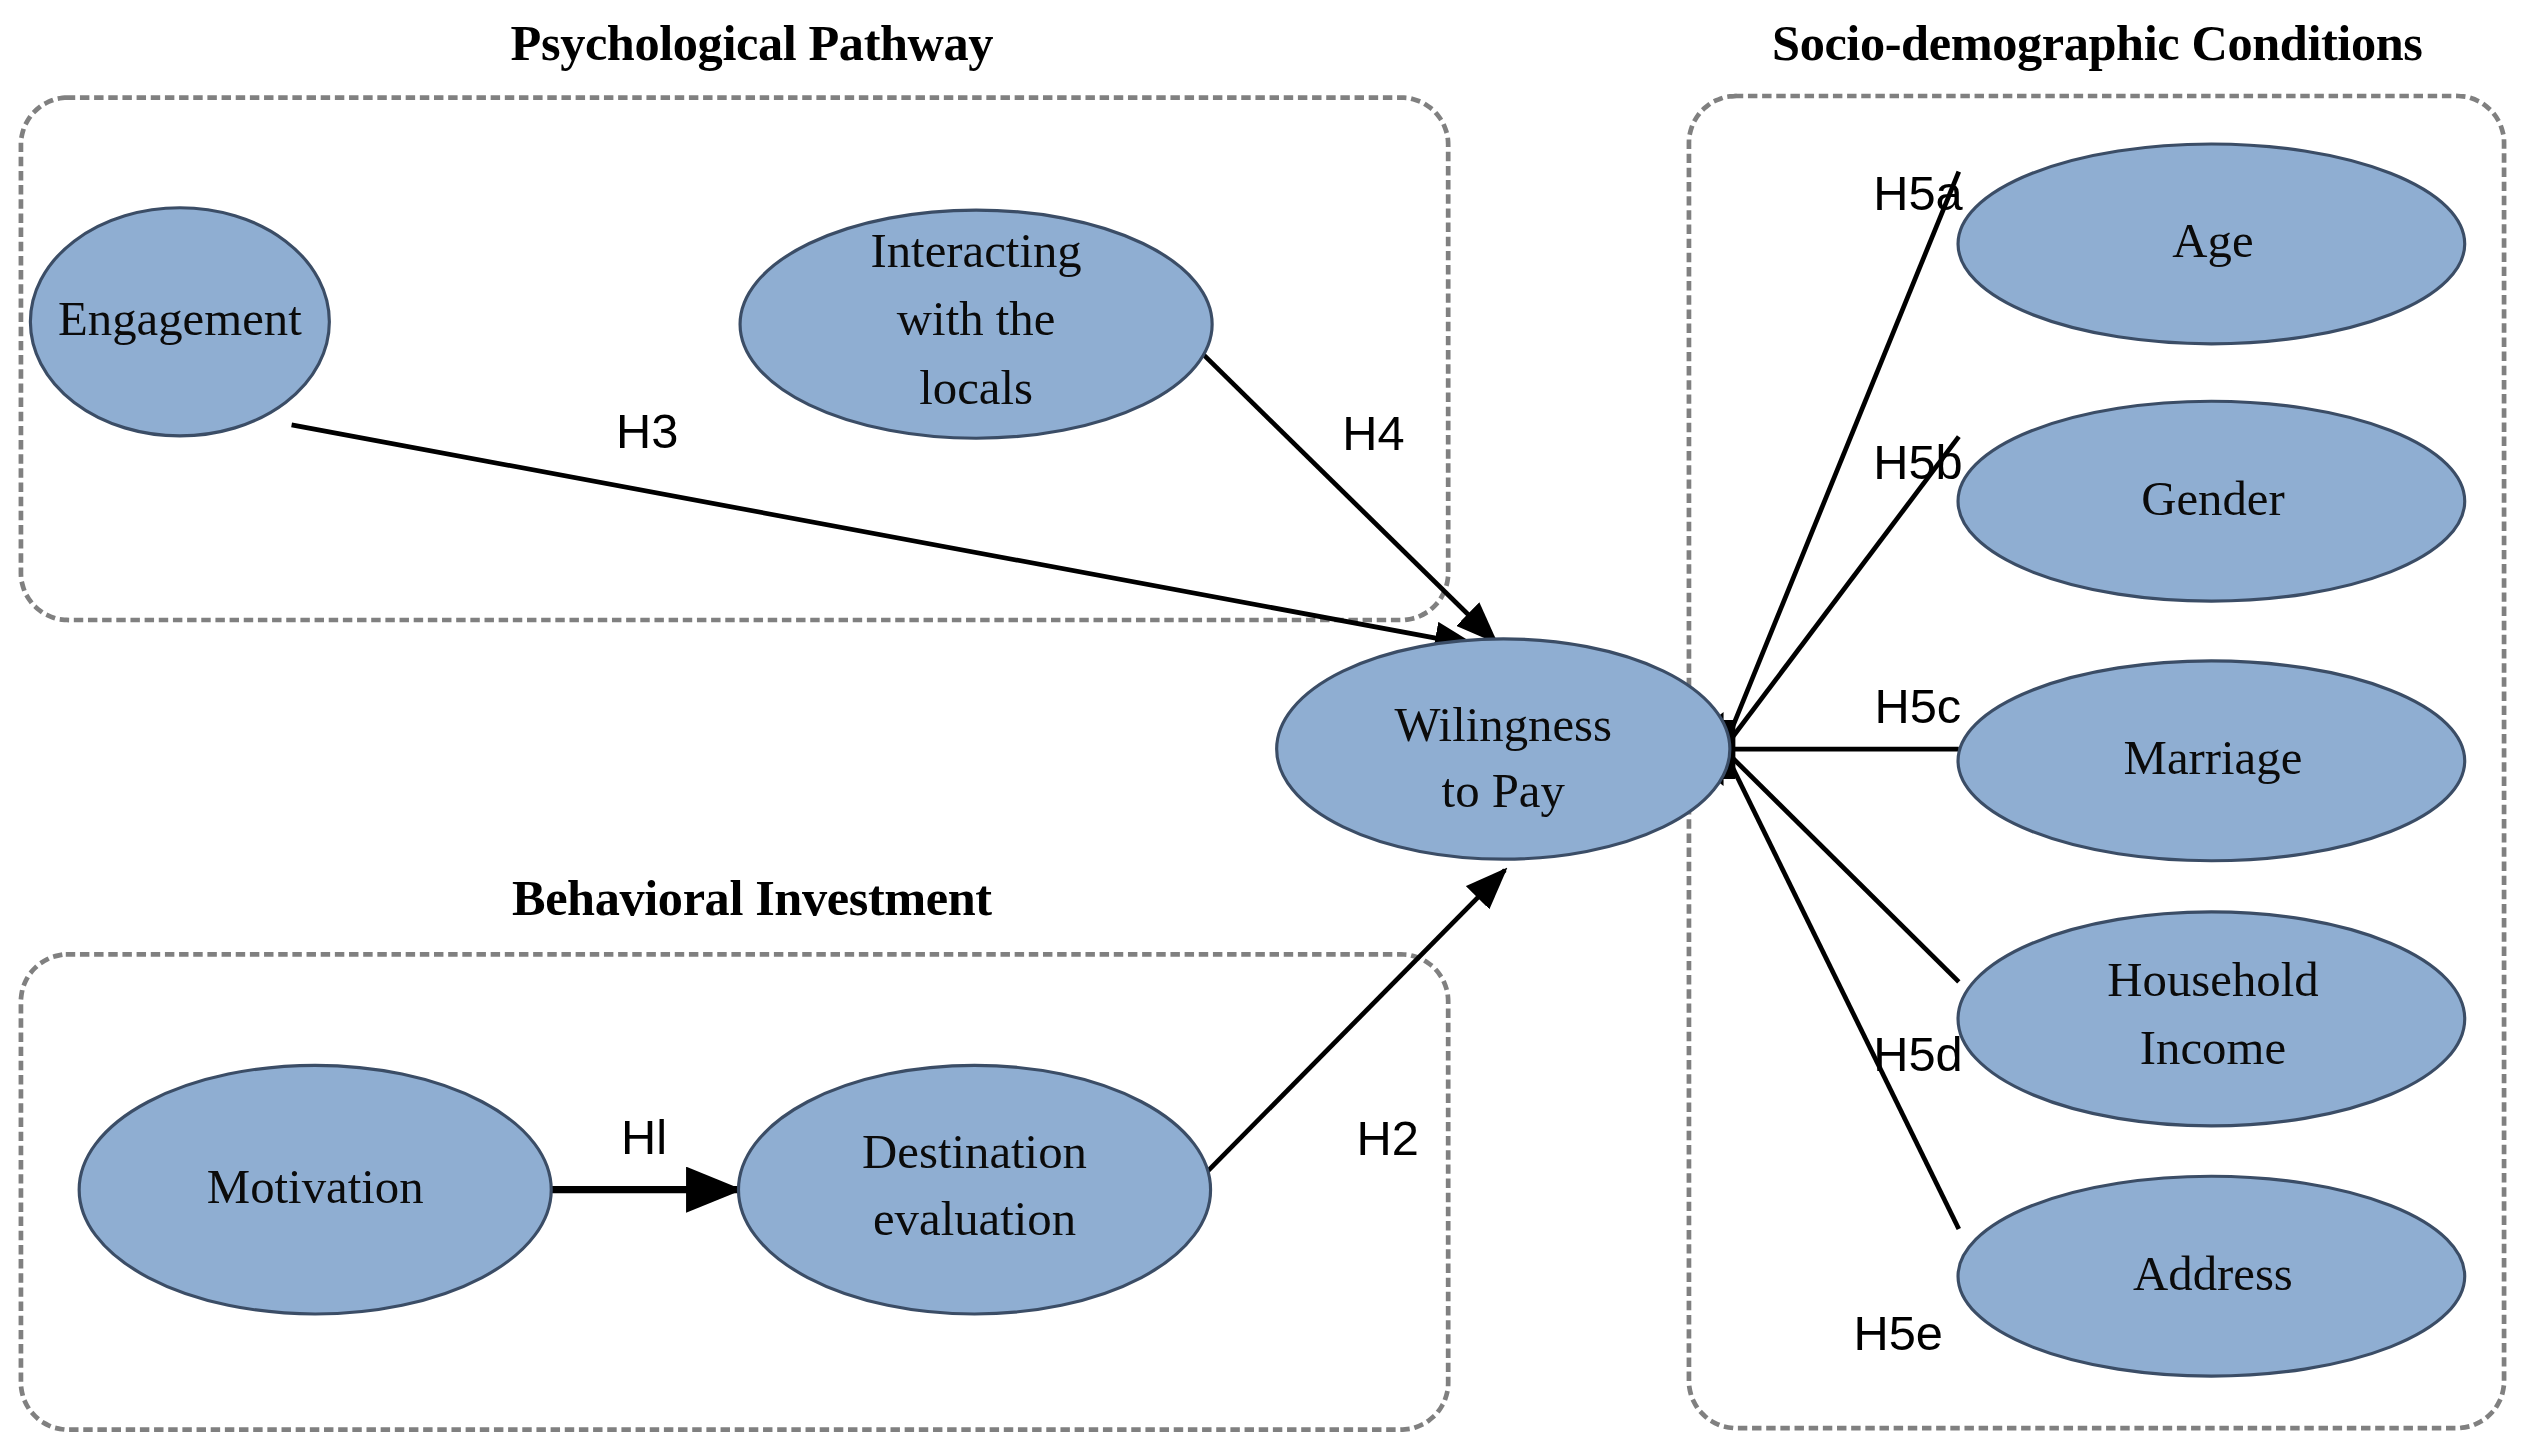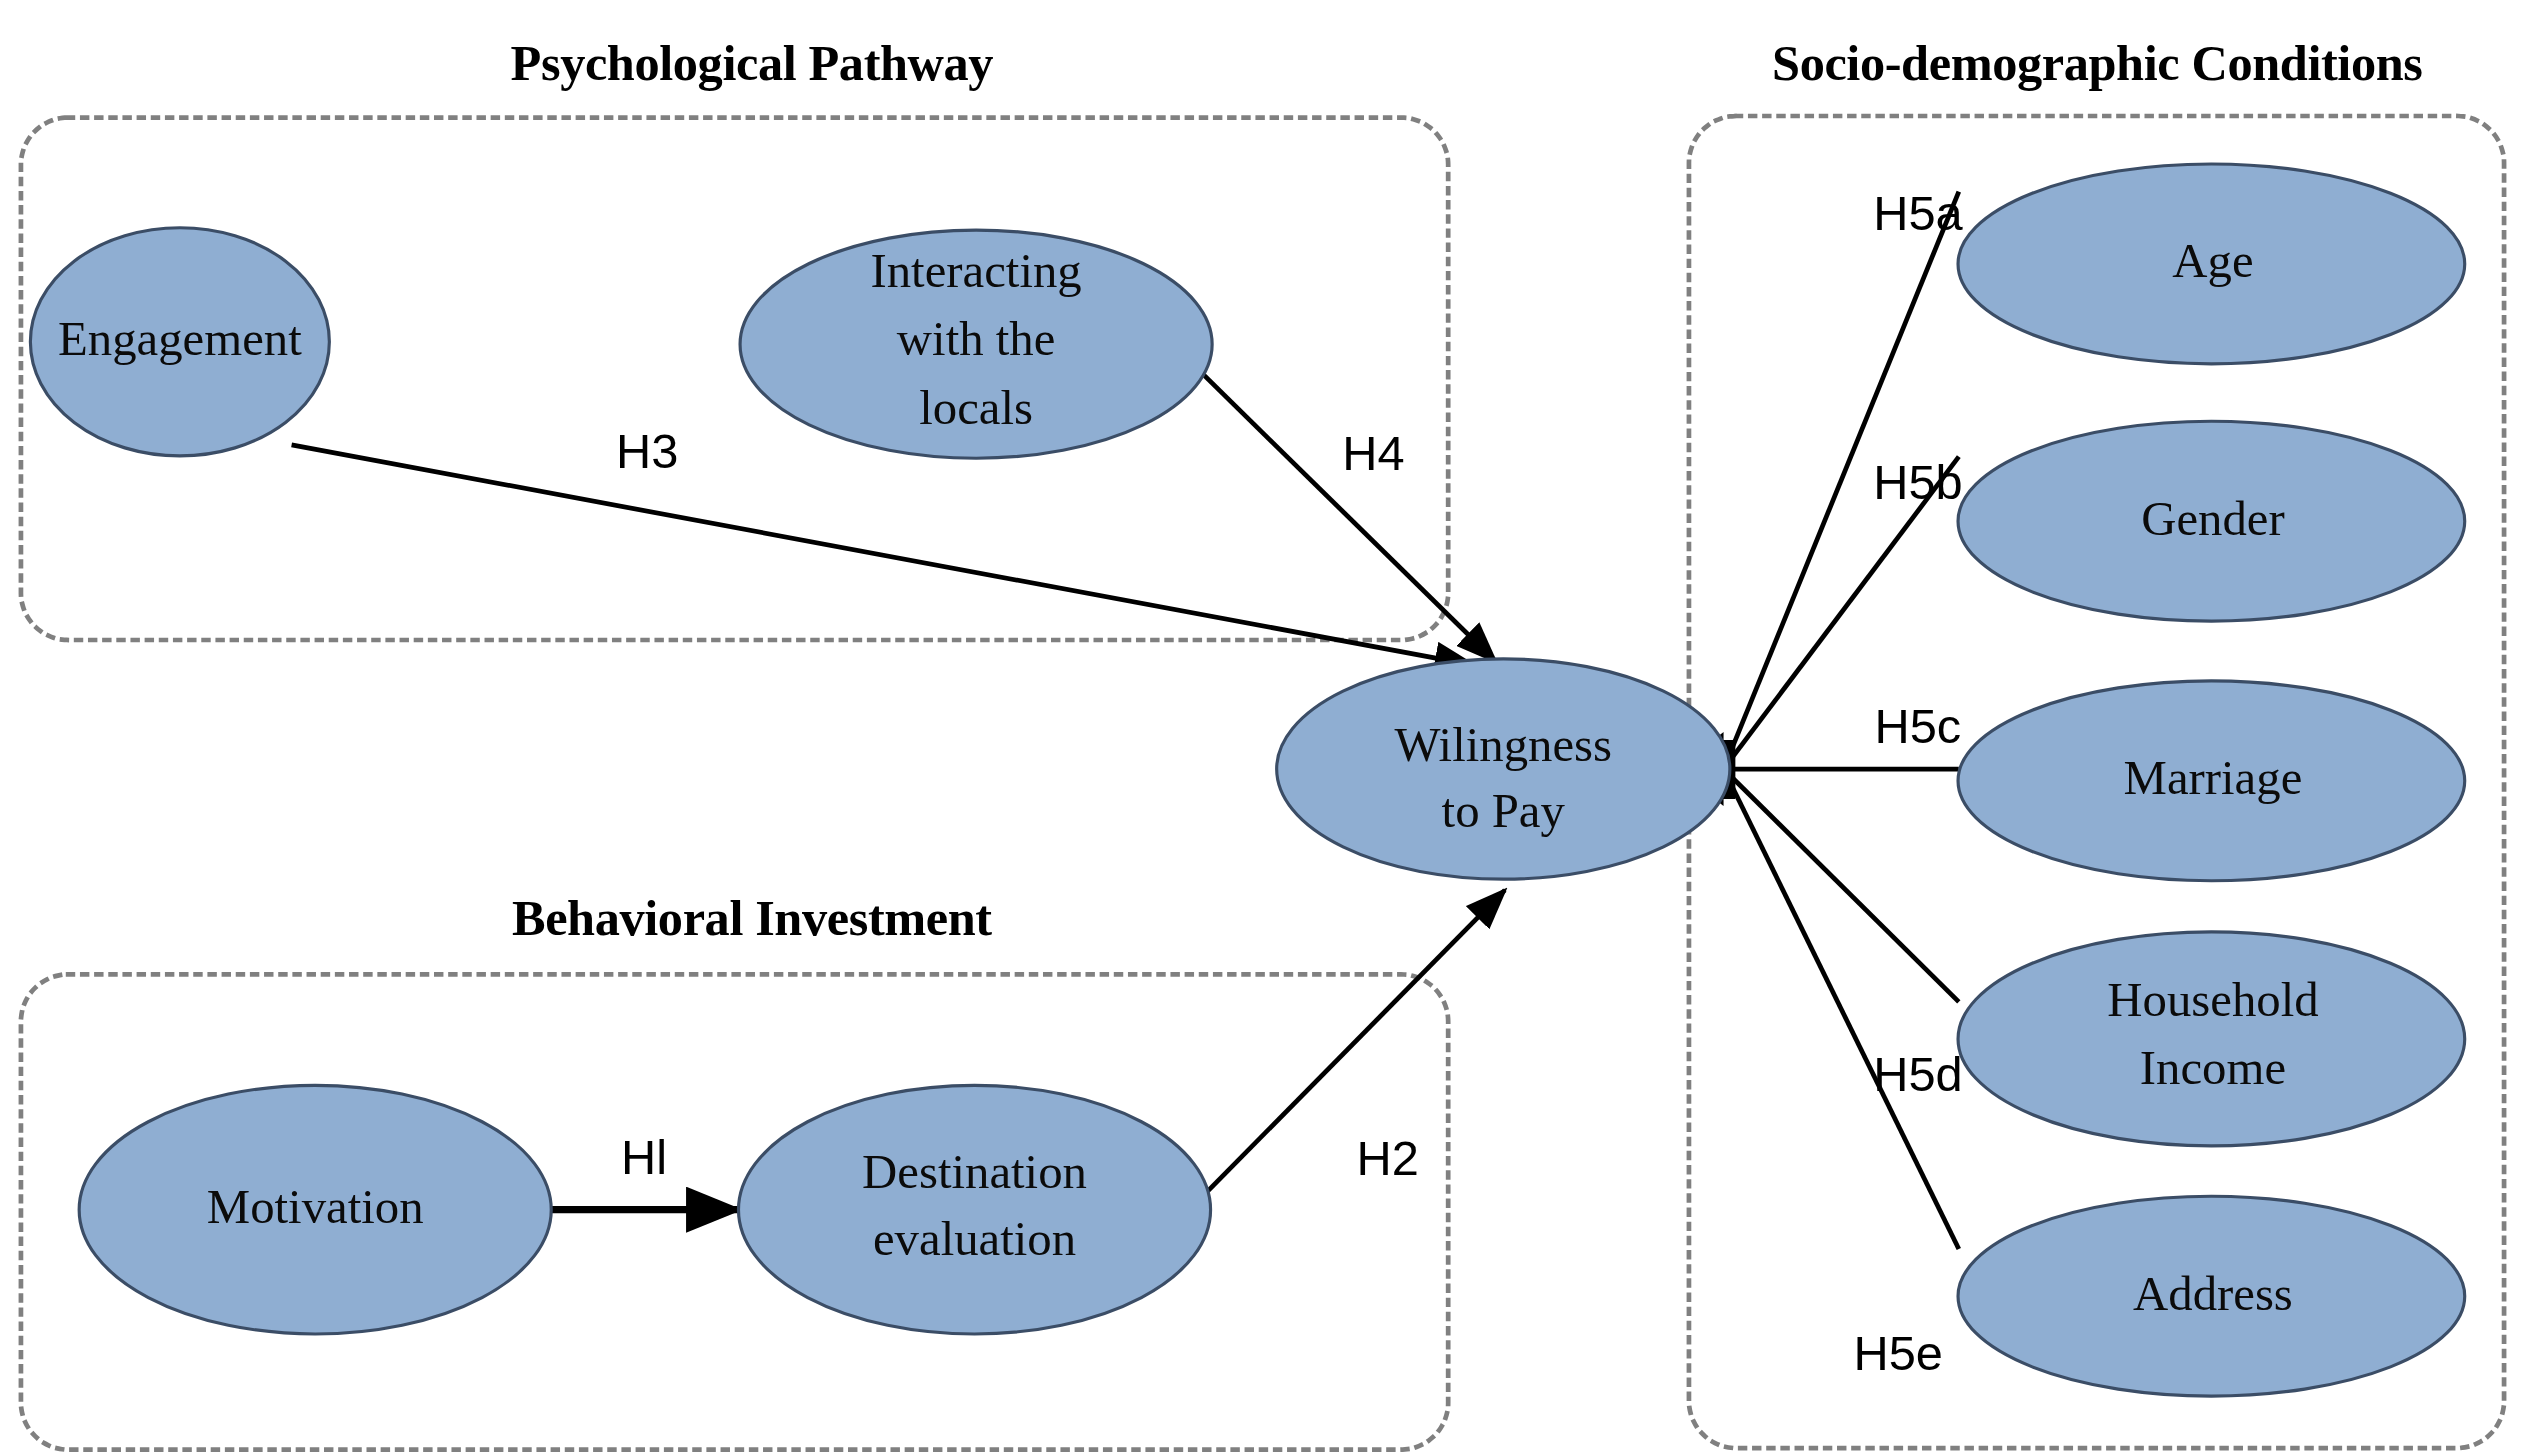--- a/index.html
+++ b/index.html
@@ -11,21 +11,20 @@
     width: 2525px;
     height: 1454px;
     font-family: "Liberation Serif", "DejaVu Serif", serif;
     overflow: hidden;
     position: relative;
   }
   #stage {
     position: relative;
     width: 2525px;
     height: 1220px;
-    margin-top: 20px;
   }
   #diagram-svg {
     position: absolute;
     left: 0;
     top: 0;
     width: 2525px;
     height: 1454px;
   }
   text { dominant-baseline: middle; }
   .node-label {

